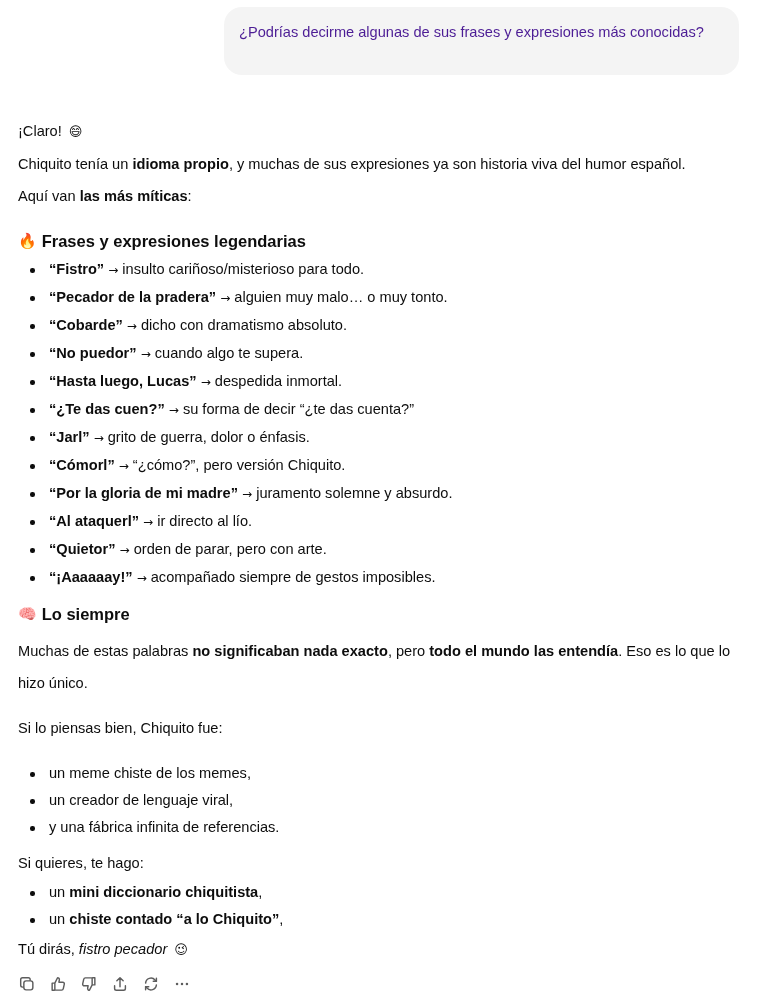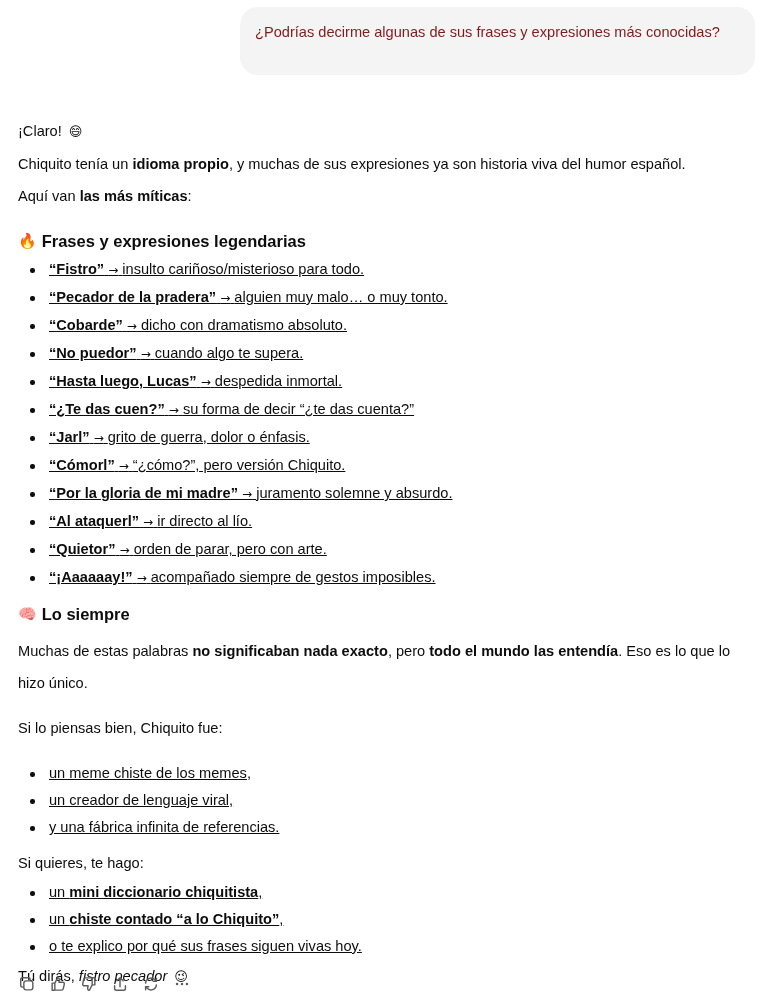--- a/index.html
+++ b/index.html
@@ -10,30 +10,30 @@
       overflow: hidden;
     }
     body {
       font-family: "Liberation Sans", sans-serif;
       color: #0d0d0d;
       font-size: 14.6px;
       position: relative;
     }
     .user-bubble {
       position: absolute;
-      left: 240px;
+      left: 224px;
       top: 7px;
       width: 515px;
       height: 68px;
       background: #f4f4f4;
       border-radius: 18px;
       padding: 12px 18px 0 15px;
       line-height: 27px;
       font-size: 14.6px;
-      color: #7f1d1d;
+      color: #4c1d95;
     }
     .assistant {
       position: absolute;
       left: 18px;
       top: 115px;
       width: 740px;
     }
     .line { line-height: 32px; }
     .heading {
       font-size: 16.5px;
@@ -50,21 +50,20 @@
     .emoji-heading { font-size: 15px; margin-right: 5px; }
     .emoji-inline { font-size: 13px; margin-left: 3px; }
     ul.bullets {
       list-style: none;
       padding-left: 0;
     }
     ul.bullets li {
       position: relative;
       padding-left: 31px;
       line-height: 27px;
-      text-decoration: underline;
     }
     ul.bullets li::before {
       content: "";
       position: absolute;
       left: 12px;
       top: 12px;
       width: 4.5px;
       height: 4.5px;
       border-radius: 50%;
       background: #0d0d0d;
@@ -145,21 +144,20 @@
     <li>un meme chiste de los memes,</li>
     <li>un creador de lenguaje viral,</li>
     <li>y una fábrica infinita de referencias.</li>
   </ul>
 
   <div class="line" style="margin-top:6px;">Si quieres, te hago:</div>
 
   <ul class="bullets">
     <li><span>un </span><b>mini diccionario chiquitista</b><span>,</span></li>
     <li><span>un </span><b>chiste contado “a lo Chiquito”</b><span>,</span></li>
-    <li><span>o te explico por qué sus frases siguen vivas hoy.</span></li>
   </ul>
 
   <div class="line" style="">
     <span>Tú dirás, </span><i>fistro pecador</i>
     <span class="emoji emoji-inline">😉</span>
   </div>
 </div>
 
 <div class="actions">
   <div class="action-btn">

